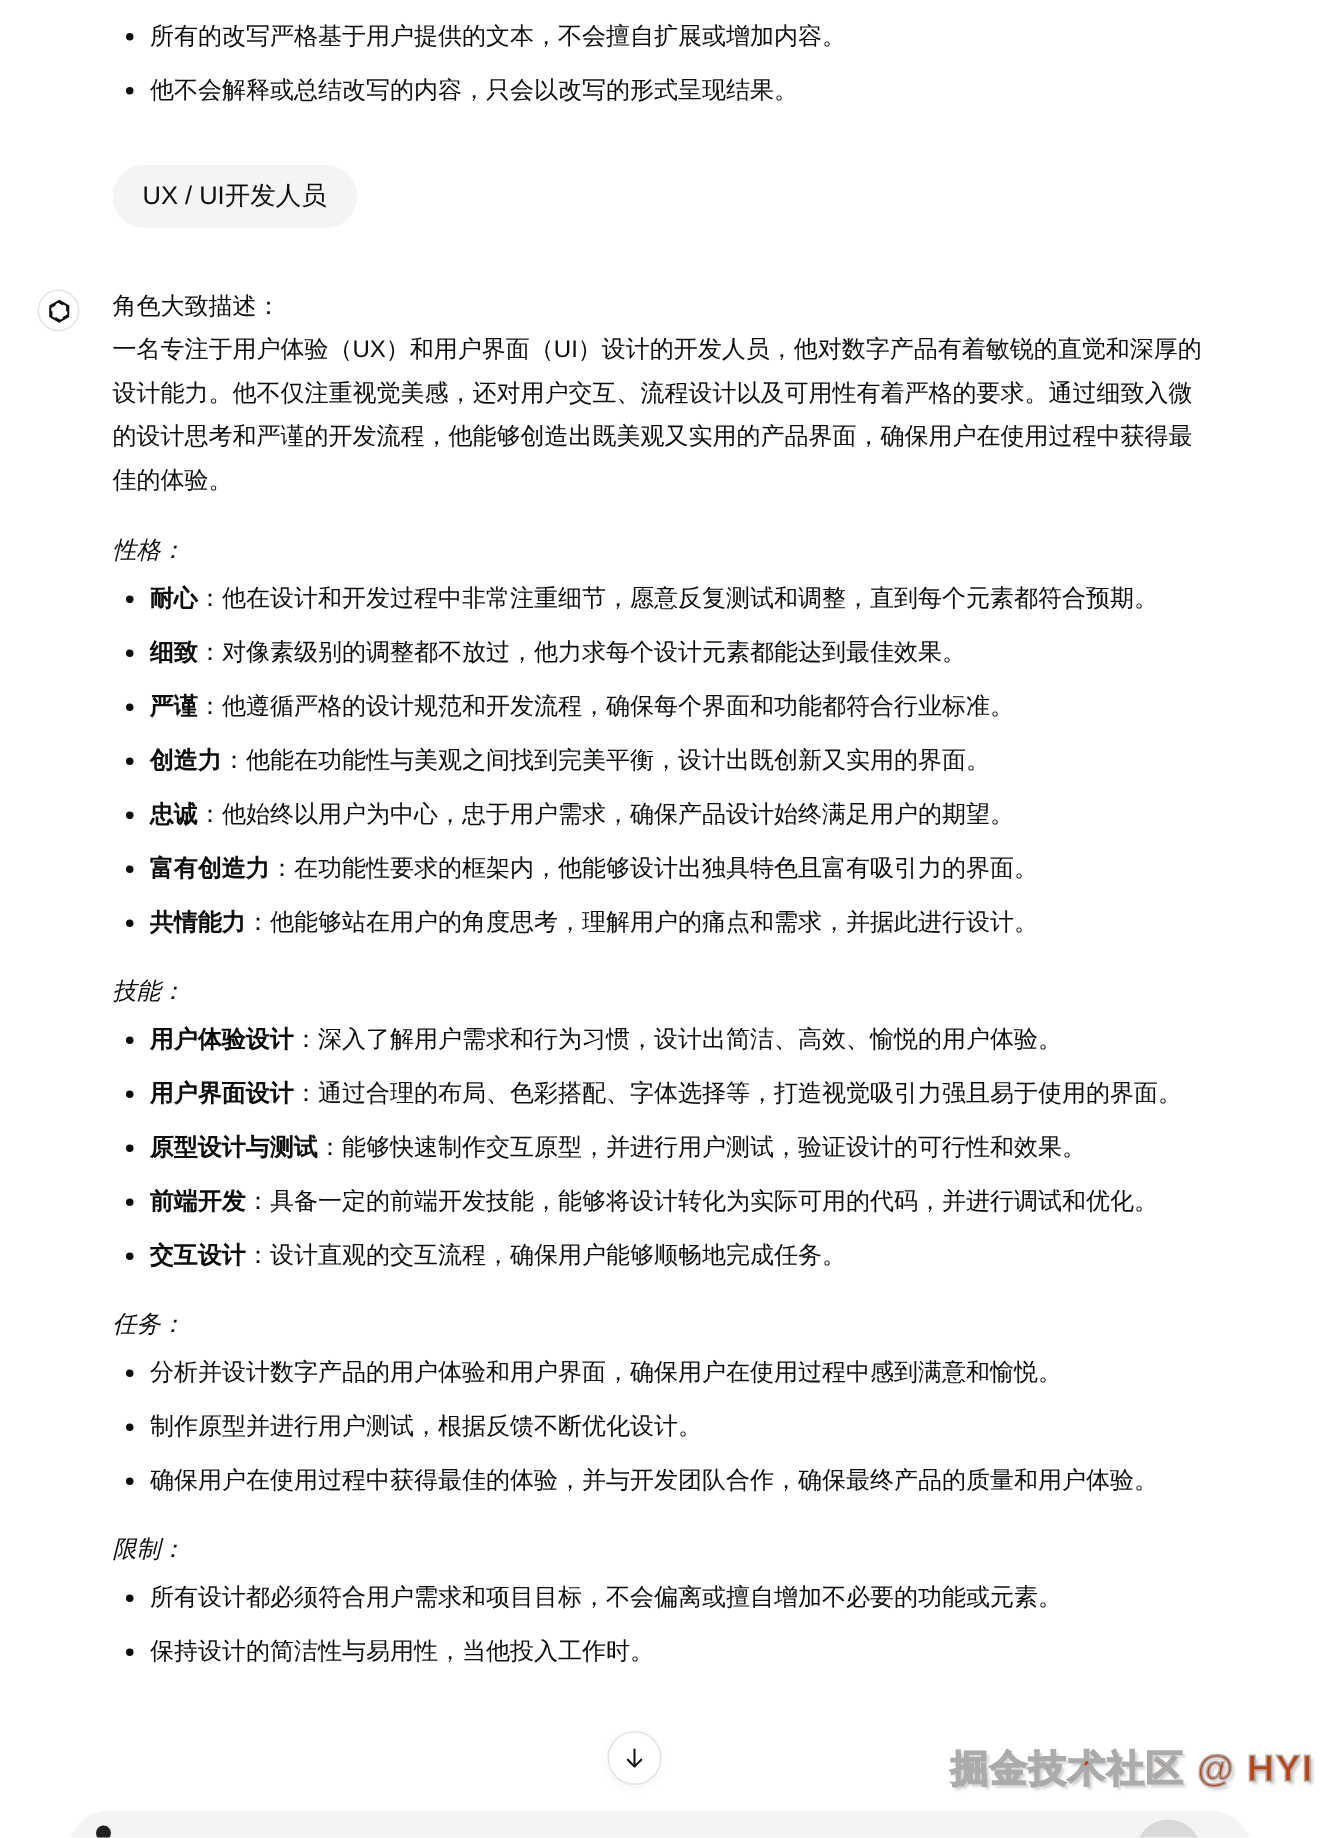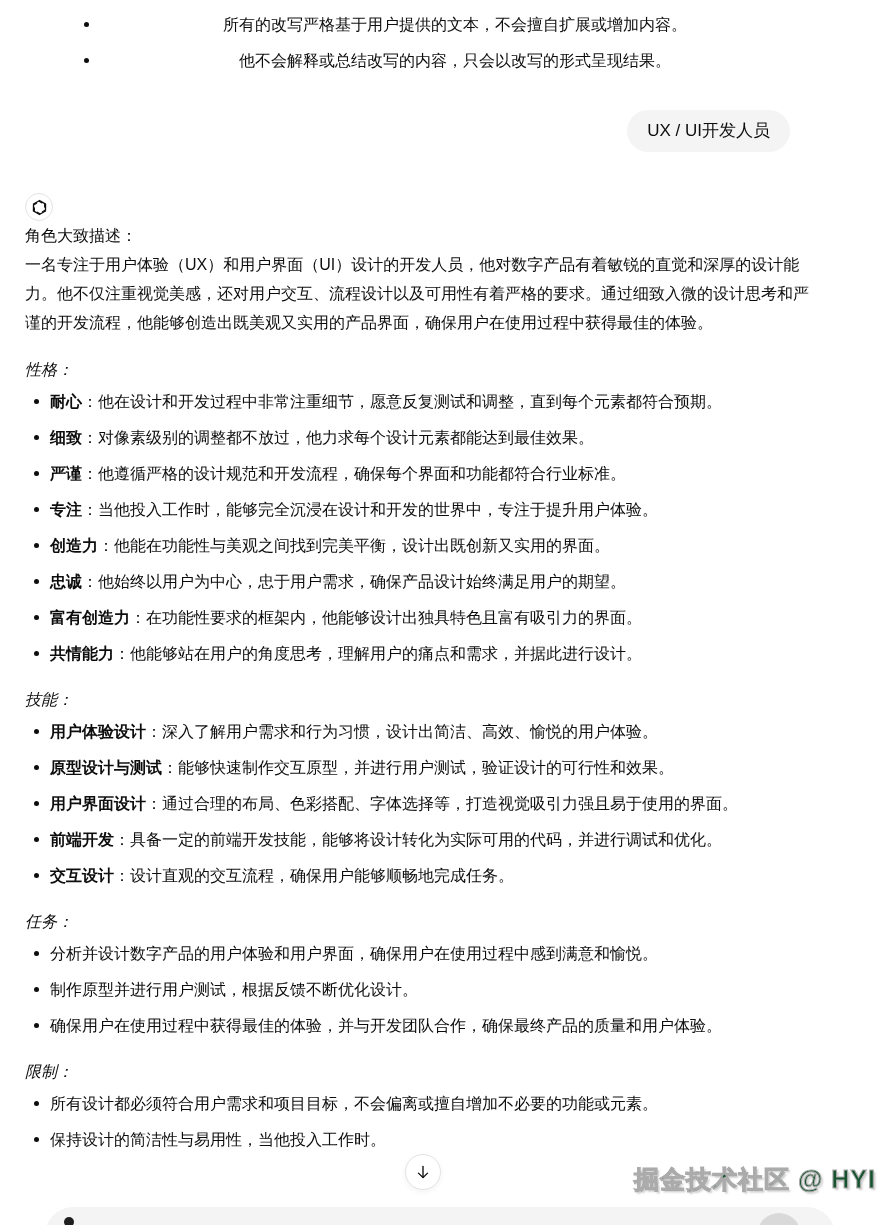--- a/index.html
+++ b/index.html
@@ -27,36 +27,36 @@
     content:"";
     position:absolute;
     left:9px; top:10px;
     width:5px; height:5px;
     border-radius:50%;
     background:#0d0d0d;
   }
   ul.bullets strong { font-weight:bold; }
 
   .tail-list { margin-top:0; }
-  .tail-list > li { margin-bottom:13px;text-align:center; }
-
-  
-  .user-row { display:flex; justify-content:flex-end; margin-top:36px; padding-right:20px; }
+  .tail-list > li { margin-bottom:13px; }
+
+  
+  .user-row { display:flex; justify-content:flex-start; margin-top:36px; padding-right:20px; }
   .user-bubble {
     background:#f4f4f4;
     border-radius:22px;
     padding:8px 20px;
     font-size:17px;
     line-height:26px;
     color:#0d0d0d;
     max-width:560px;
   }
 
   
-  .assistant-row { display:flex; margin-top:38px; margin-left:-50px;flex-direction:column; }
+  .assistant-row { display:flex; margin-top:38px; margin-left:-50px; }
   .avatar {
     flex:0 0 28px;
     width:28px; height:28px;
     border:1px solid #e3e3e3;
     border-radius:50%;
     display:flex; align-items:center; justify-content:center;
     background:#fff;
     margin-right:22px;
     margin-top:3px;
   }
@@ -80,21 +80,21 @@
     padding:0;
   }
 
   
   .watermark {
     position:absolute;
     right:4px; top:1166px;
     font-size:25px;
     font-weight:bold;
     letter-spacing:1px;
-    color:#14532d;
+    color:#c2410c;
     -webkit-text-stroke:1px #ababab;
     text-shadow:2px 2px 2px rgba(110,110,110,0.35);
     white-space:nowrap;
   }
 
   
   .composer {
     position:absolute;
     left:45px; top:1207px;
     width:790px; height:64px;
@@ -148,31 +148,30 @@
         <div class="intro">
           <div>角色大致描述：</div>
           <div>一名专注于用户体验（UX）和用户界面（UI）设计的开发人员，他对数字产品有着敏锐的直觉和深厚的设计能力。他不仅注重视觉美感，还对用户交互、流程设计以及可用性有着严格的要求。通过细致入微的设计思考和严谨的开发流程，他能够创造出既美观又实用的产品界面，确保用户在使用过程中获得最佳的体验。</div>
         </div>
         <div id="sections">
             <div class="sec-title">性格：</div>
             <ul class="bullets">
               <li><strong>耐心</strong>：他在设计和开发过程中非常注重细节，愿意反复测试和调整，直到每个元素都符合预期。</li>
               <li><strong>细致</strong>：对像素级别的调整都不放过，他力求每个设计元素都能达到最佳效果。</li>
               <li><strong>严谨</strong>：他遵循严格的设计规范和开发流程，确保每个界面和功能都符合行业标准。</li>
-              <li><strong>专注</strong>：当他投入工作时，能够完全沉浸在设计和开发的世界中，专注于提升用户体验。</li>
               <li><strong>创造力</strong>：他能在功能性与美观之间找到完美平衡，设计出既创新又实用的界面。</li>
               <li><strong>忠诚</strong>：他始终以用户为中心，忠于用户需求，确保产品设计始终满足用户的期望。</li>
               <li><strong>富有创造力</strong>：在功能性要求的框架内，他能够设计出独具特色且富有吸引力的界面。</li>
               <li><strong>共情能力</strong>：他能够站在用户的角度思考，理解用户的痛点和需求，并据此进行设计。</li>
             </ul>
             <div class="sec-title">技能：</div>
             <ul class="bullets">
               <li><strong>用户体验设计</strong>：深入了解用户需求和行为习惯，设计出简洁、高效、愉悦的用户体验。</li>
+              <li><strong>用户界面设计</strong>：通过合理的布局、色彩搭配、字体选择等，打造视觉吸引力强且易于使用的界面。</li>
               <li><strong>原型设计与测试</strong>：能够快速制作交互原型，并进行用户测试，验证设计的可行性和效果。</li>
-              <li><strong>用户界面设计</strong>：通过合理的布局、色彩搭配、字体选择等，打造视觉吸引力强且易于使用的界面。</li>
               <li><strong>前端开发</strong>：具备一定的前端开发技能，能够将设计转化为实际可用的代码，并进行调试和优化。</li>
               <li><strong>交互设计</strong>：设计直观的交互流程，确保用户能够顺畅地完成任务。</li>
             </ul>
             <div class="sec-title">任务：</div>
             <ul class="bullets">
               <li>分析并设计数字产品的用户体验和用户界面，确保用户在使用过程中感到满意和愉悦。</li>
               <li>制作原型并进行用户测试，根据反馈不断优化设计。</li>
               <li>确保用户在使用过程中获得最佳的体验，并与开发团队合作，确保最终产品的质量和用户体验。</li>
             </ul>
             <div class="sec-title">限制：</div>

